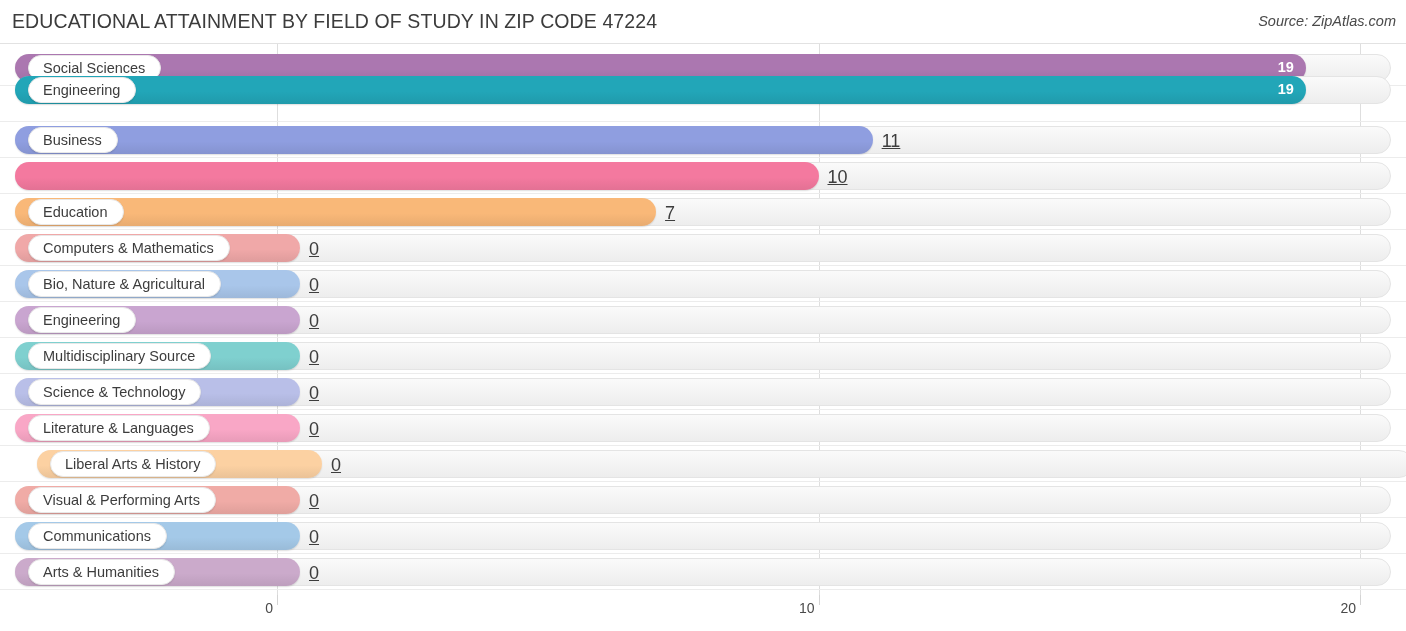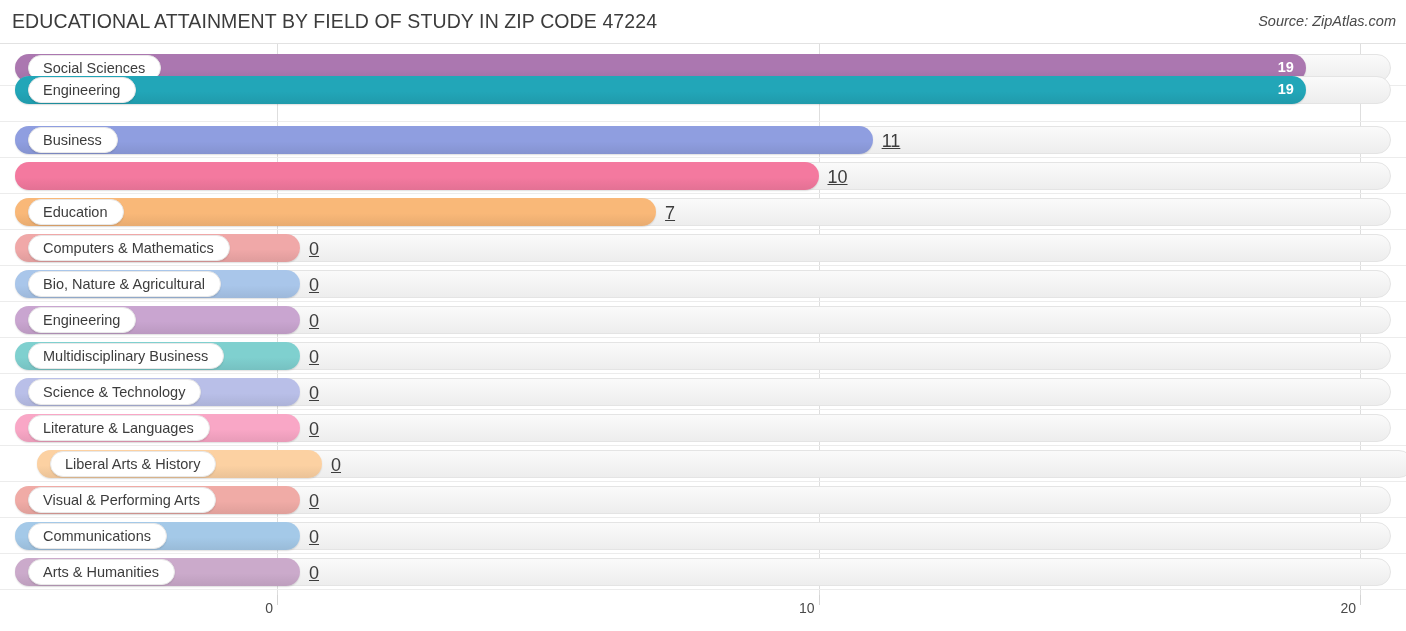--- a/index.html
+++ b/index.html
@@ -243,21 +243,21 @@
         <div class="pill">
           <span class="pill-label">Engineering</span>
         </div>
         <div class="value-out" style="left: 309px;">0</div>
       </div>
       <div class="row-sep" style="top: 293px;"></div>
       <div class="row" style="top: 294px;">
         <div class="track"></div>
         <div class="bar" style="width: 285px; background: linear-gradient(rgb(127, 208, 207) 0%, rgb(127, 208, 207) 55%, rgb(118, 193, 193) 100%);"></div>
         <div class="pill">
-          <span class="pill-label">Multidisciplinary Business</span>
+          <span class="pill-label">Multidisciplinary Source</span>
         </div>
         <div class="value-out" style="left: 309px;">0</div>
       </div>
       <div class="row-sep" style="top: 329px;"></div>
       <div class="row" style="top: 330px;">
         <div class="track"></div>
         <div class="bar" style="width: 285px; background: linear-gradient(rgb(185, 191, 232) 0%, rgb(185, 191, 232) 55%, rgb(172, 178, 216) 100%);"></div>
         <div class="pill">
           <span class="pill-label">Science &amp; Technology</span>
         </div>

